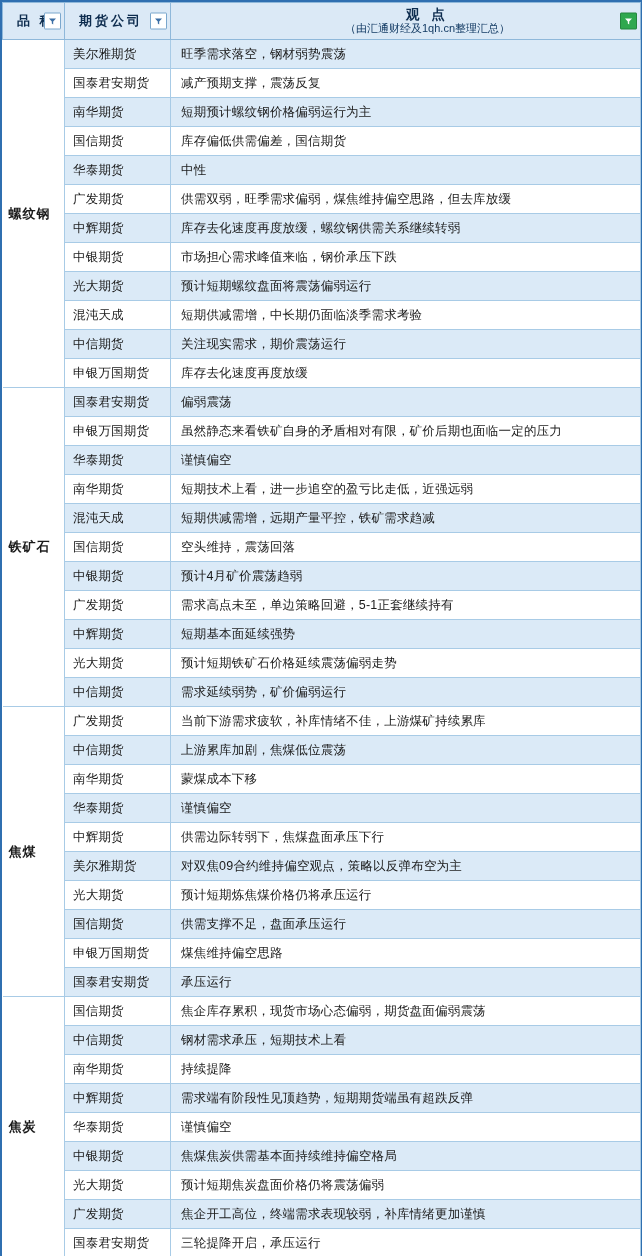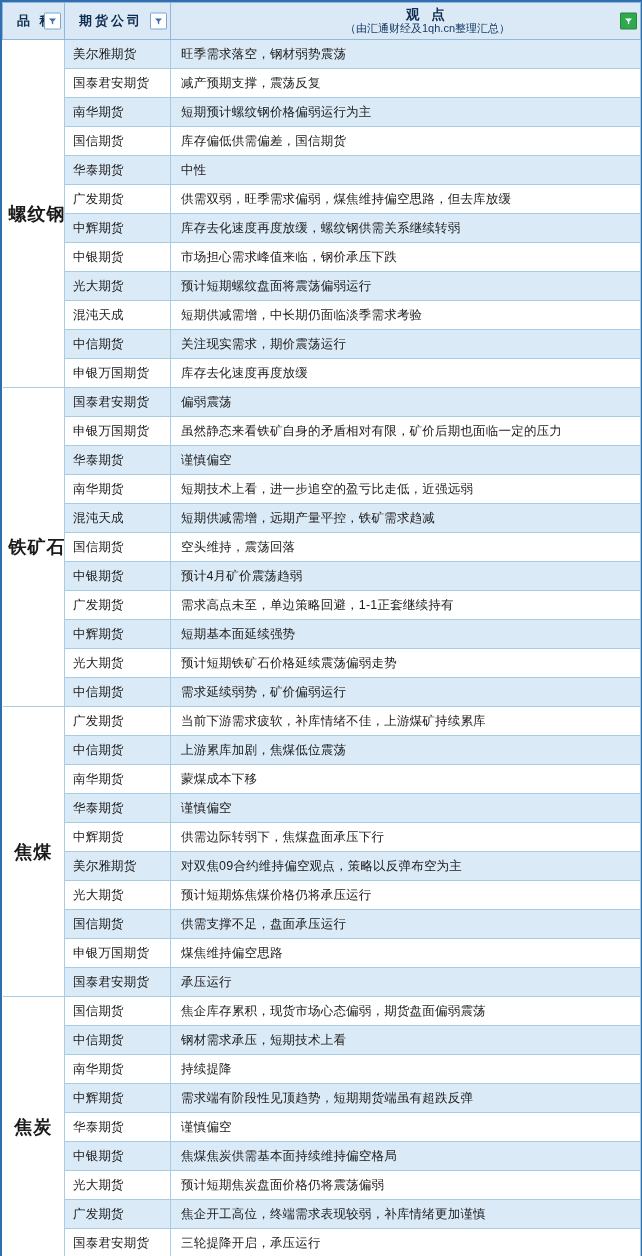--- a/index.html
+++ b/index.html
@@ -91,23 +91,22 @@
   tbody td {
     border: 1px solid #a8cbe6;
     padding: 2px 6px;
     height: 24px;
     vertical-align: middle;
     font-size: 12.5px;
     white-space: nowrap;
     overflow: hidden;
   }
   td.cat {
-    text-align: center;
     font-weight: bold;
-    font-size: 18px;
+    font-size: 13px;
     letter-spacing: 1px;
     background: #ffffff;
     border-left: none;
   }
   td.firm {
     padding-left: 8px;
     letter-spacing: 0.2px;
     margin-left: 47px;
   }
   td.view {
@@ -237,21 +236,21 @@
         <tr class="plain">
           <td class="firm">国信期货</td>
           <td class="view">空头维持，震荡回落</td>
         </tr>
         <tr class="alt">
           <td class="firm">中银期货</td>
           <td class="view">预计4月矿价震荡趋弱</td>
         </tr>
         <tr class="plain">
           <td class="firm">广发期货</td>
-          <td class="view">需求高点未至，单边策略回避，1-1正套继续持有</td>
+          <td class="view">需求高点未至，单边策略回避，5-1正套继续持有</td>
         </tr>
         <tr class="alt">
           <td class="firm">中辉期货</td>
           <td class="view">短期基本面延续强势</td>
         </tr>
         <tr class="plain">
           <td class="firm">光大期货</td>
           <td class="view">预计短期铁矿石价格延续震荡偏弱走势</td>
         </tr>
         <tr class="alt">

